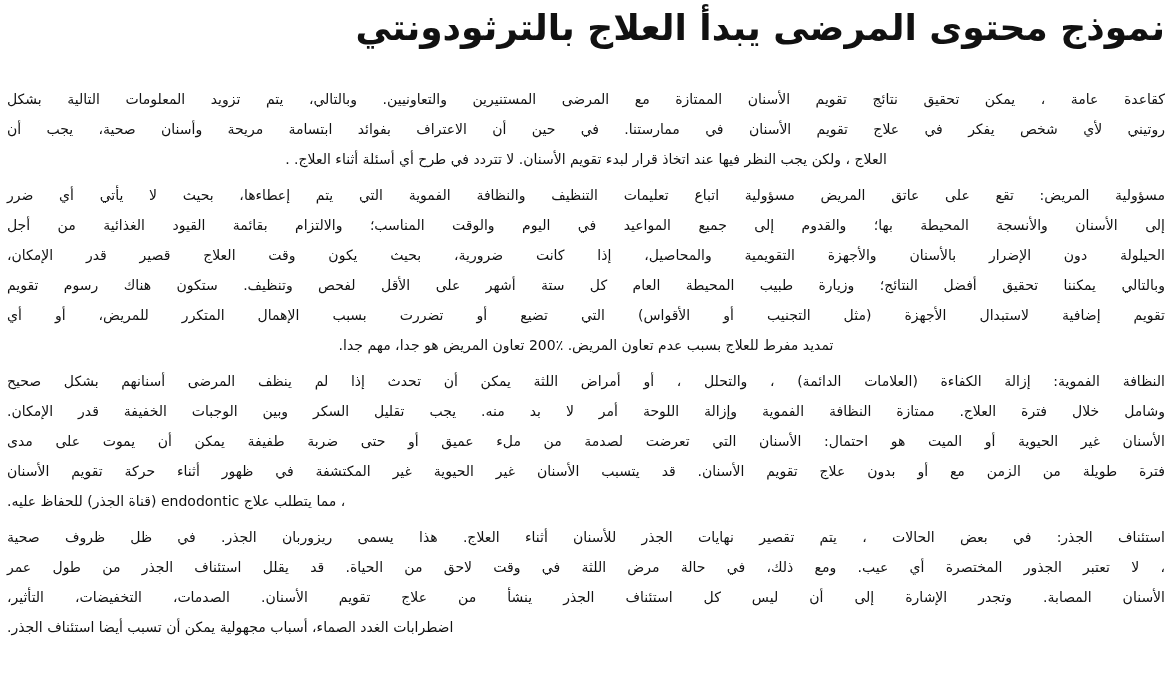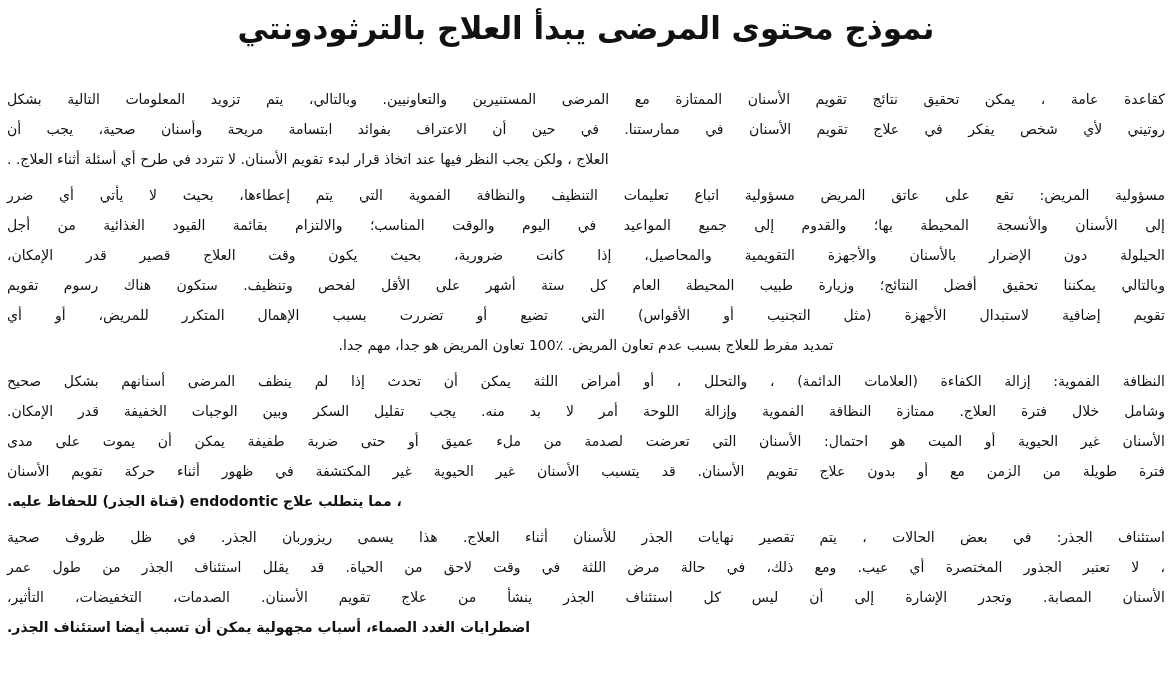--- a/index.html
+++ b/index.html
@@ -14,40 +14,39 @@
     width: 1172px;
     height: 692px;
     background: #ffffff;
     color: #111111;
     font-family: "DejaVu Sans", sans-serif;
     box-sizing: border-box;
     padding: 6px 7px 0 7px;
   }
   .doc-title {
     direction: rtl;
-    text-align: center;
-    font-size: 31px;
+    font-size: 36px;
     font-weight: bold;
     line-height: 40px;
     margin: 2px 0 36px 0;
     letter-spacing: 0px;
   }
   .body-text {
     direction: rtl;
     font-size: 14px;
     line-height: 30px;
   }
   .para { margin: 0 0 6px 0; }
   .ln { direction: rtl; }
   
   .jl { text-align: justify; text-align-last: justify; }
   
-  .rl { text-align: left; }
+  .rl { text-align: center; }
   .cl { text-align: center; }
-  .ll { text-align: left; font-weight: bold; }
+  .ll { text-align: left; }
 </style>
 </head>
 <body>
 
 <div class="page">
 
   <h1 class="doc-title">نموذج محتوى المرضى يبدأ العلاج بالترثودونتي</h1>
 
   <div class="body-text">
 
@@ -56,21 +55,21 @@
       <div class="ln jl">روتيني لأي شخص يفكر في علاج تقويم الأسنان في ممارستنا. في حين أن الاعتراف بفوائد ابتسامة مريحة وأسنان صحية، يجب أن</div>
       <div class="ln rl">العلاج ، ولكن يجب النظر فيها عند اتخاذ قرار لبدء تقويم الأسنان. لا تتردد في طرح أي أسئلة أثناء العلاج. .</div>
     </div>
 
     <div class="para">
       <div class="ln jl">مسؤولية المريض: تقع على عاتق المريض مسؤولية اتباع تعليمات التنظيف والنظافة الفموية التي يتم إعطاءها، بحيث لا يأتي أي ضرر</div>
       <div class="ln jl">إلى الأسنان والأنسجة المحيطة بها؛ والقدوم إلى جميع المواعيد في اليوم والوقت المناسب؛ والالتزام بقائمة القيود الغذائية من أجل</div>
       <div class="ln jl">الحيلولة دون الإضرار بالأسنان والأجهزة التقويمية والمحاصيل، إذا كانت ضرورية، بحيث يكون وقت العلاج قصير قدر الإمكان،</div>
       <div class="ln jl">وبالتالي يمكننا تحقيق أفضل النتائج؛ وزيارة طبيب المحيطة العام كل ستة أشهر على الأقل لفحص وتنظيف. ستكون هناك رسوم تقويم</div>
       <div class="ln jl">تقويم إضافية لاستبدال الأجهزة (مثل التجنيب أو الأقواس) التي تضيع أو تضررت بسبب الإهمال المتكرر للمريض، أو أي</div>
-      <div class="ln cl">تمديد مفرط للعلاج بسبب عدم تعاون المريض. ٪100 تعاون المريض هو جدا، مهم جدا.</div>
+      <div class="ln cl">تمديد مفرط للعلاج بسبب عدم تعاون المريض. ٪200 تعاون المريض هو جدا، مهم جدا.</div>
     </div>
 
     <div class="para">
       <div class="ln jl">النظافة الفموية: إزالة الكفاءة (العلامات الدائمة) ، والتحلل ، أو أمراض اللثة يمكن أن تحدث إذا لم ينظف المرضى أسنانهم بشكل صحيح</div>
       <div class="ln jl">وشامل خلال فترة العلاج. ممتازة النظافة الفموية وإزالة اللوحة أمر لا بد منه. يجب تقليل السكر وبين الوجبات الخفيفة قدر الإمكان.</div>
       <div class="ln jl">الأسنان غير الحيوية أو الميت هو احتمال: الأسنان التي تعرضت لصدمة من ملء عميق أو حتى ضربة طفيفة يمكن أن يموت على مدى</div>
       <div class="ln jl">فترة طويلة من الزمن مع أو بدون علاج تقويم الأسنان. قد يتسبب الأسنان غير الحيوية غير المكتشفة في ظهور أثناء حركة تقويم الأسنان</div>
       <div class="ln ll">، مما يتطلب علاج endodontic (قناة الجذر) للحفاظ عليه.</div>
     </div>
 

